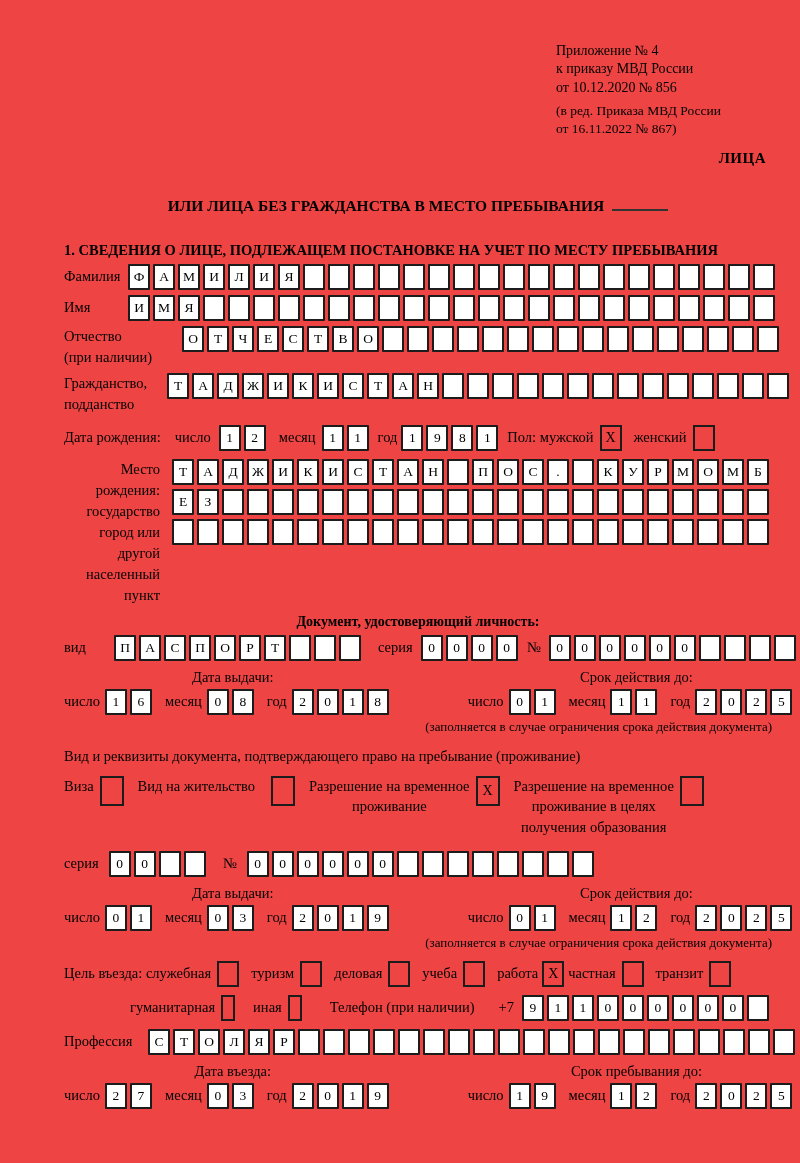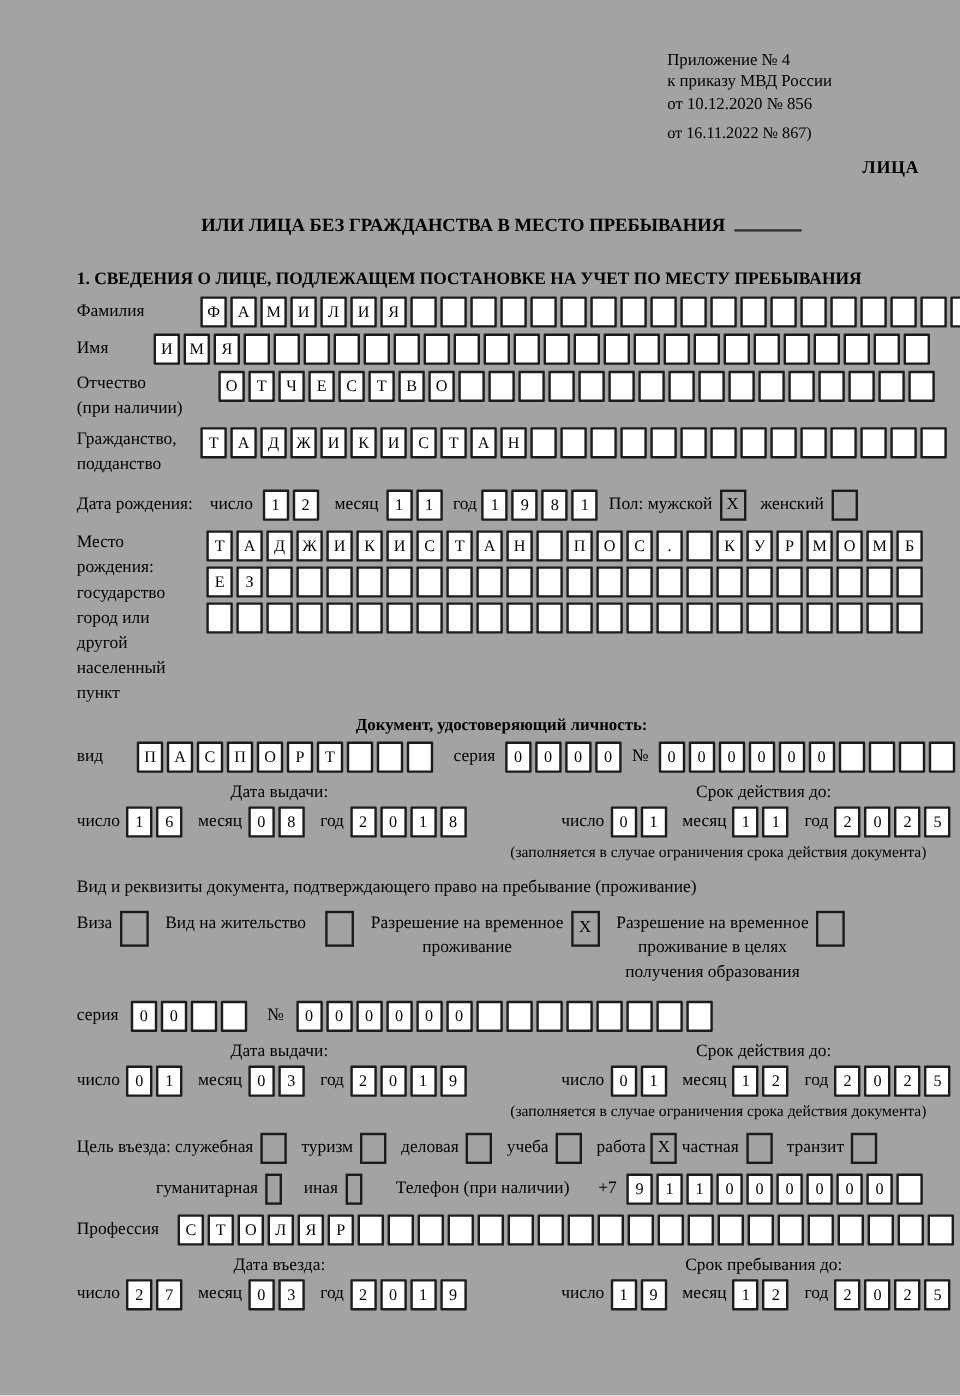--- a/index.html
+++ b/index.html
@@ -1,17 +1,17 @@
 <!DOCTYPE html>
 <html><head>
 <meta charset="utf-8">
 <style>
   html,body{margin:0;padding:0;background:#fff;}
   .page{
-    width:800px;height:1163px;box-sizing:border-box;background:#a3a3a3;
+    width:800px;height:1163px;box-sizing:border-box;background:#ef4444;
     padding:42px 28px 0 64px;position:relative;overflow:hidden;
     font-family:"Liberation Serif","DejaVu Serif",serif;color:#000;font-size:14.5px;
   }
   
   .hdr{margin-left:492px;line-height:1.32;font-size:14px;}
   .hdr .sub{margin-top:5px;font-size:13.5px;}
   .forma{text-align:right;padding-right:6px;font-weight:bold;font-size:15px;margin-top:12px;letter-spacing:.5px;}
   .title{text-align:center;font-weight:bold;font-size:15.5px;line-height:1.55;margin-top:26px;}
   .title-underline{display:inline-block;width:56px;border-bottom:2.5px solid #333;height:1em;margin-left:8px;vertical-align:baseline;}
   .sec-head{font-weight:bold;font-size:14.5px;margin-top:24px;}
@@ -19,21 +19,21 @@
   .cell{display:inline-block;box-sizing:border-box;width:22px;height:26px;border:2px solid #1c1c1c;border-radius:1px;
         margin-right:3px;text-align:center;font-size:13.5px;line-height:22px;vertical-align:middle;background:#fff;}
   .cells{white-space:nowrap;display:inline-block;vertical-align:middle;}
   .checkbox{display:inline-block;box-sizing:border-box;width:22px;height:26px;border:2px solid #1c1c1c;text-align:center;
         font-size:14px;line-height:22px;vertical-align:middle;margin-left:6px;}
   .cb-lg{width:24px;height:30px;line-height:26px;}
   
   .frow{display:flex;align-items:center;margin-top:5px;}
   .frow.top{align-items:flex-start;gap:12px;}
   .lbl{flex-shrink:0;line-height:1.45;}
-  .w64{width:64px;} .w91{width:91px;} .w106{width:106px;} .w96{width:96px;} .w50{width:50px;}
+  .w64{width:64px;} .w91{width:91px;} .w106{width:106px;} .w96{width:96px;text-align:right;} .w50{width:50px;}
   .stack .cells{display:block;margin-top:4px;}
   .stack .cells:first-child{margin-top:0;}
   .doc-head{text-align:center;font-weight:bold;font-size:14px;margin-top:8px;}
   
   .date-row{display:flex;margin-top:8px;}
   .dategroup{display:inline-block;}
   .dg-head{text-align:center;margin-bottom:3px;}
   .dg-row{display:flex;align-items:center;}
   .dg-row .t{margin:0 5px 0 0;}
   .dg-row .cells{margin-right:10px;}
@@ -48,32 +48,33 @@
 </head>
 <body>
 
 <div class="page">
 
   <div class="hdr">
     <div>Приложение № 4</div>
     <div>к приказу МВД России</div>
     <div>от 10.12.2020 № 856</div>
     <div class="sub">
+      <div>(в ред. Приказа МВД России</div>
       <div>от 16.11.2022 № 867)</div>
     </div>
   </div>
   <div class="forma">ЛИЦА</div>
 
   <div class="title">
     <div><span>ИЛИ ЛИЦА БЕЗ ГРАЖДАНСТВА В МЕСТО ПРЕБЫВАНИЯ</span><span class="title-underline"></span></div>
   </div>
 
   <div class="sec-head">1. СВЕДЕНИЯ О ЛИЦЕ, ПОДЛЕЖАЩЕМ ПОСТАНОВКЕ НА УЧЕТ ПО МЕСТУ ПРЕБЫВАНИЯ</div>
 
-  <div class="frow" style="gap:39px;">
+  <div class="frow" style="">
     <span class="lbl w64">Фамилия</span>
     <span class="cells"><span class="cell">Ф</span><span class="cell">А</span><span class="cell">М</span><span class="cell">И</span><span class="cell">Л</span><span class="cell">И</span><span class="cell">Я</span><span class="cell"></span><span class="cell"></span><span class="cell"></span><span class="cell"></span><span class="cell"></span><span class="cell"></span><span class="cell"></span><span class="cell"></span><span class="cell"></span><span class="cell"></span><span class="cell"></span><span class="cell"></span><span class="cell"></span><span class="cell"></span><span class="cell"></span><span class="cell"></span><span class="cell"></span><span class="cell"></span><span class="cell"></span></span>
   </div>
 
   <div class="frow">
     <span class="lbl w64">Имя</span>
     <span class="cells"><span class="cell">И</span><span class="cell">М</span><span class="cell">Я</span><span class="cell"></span><span class="cell"></span><span class="cell"></span><span class="cell"></span><span class="cell"></span><span class="cell"></span><span class="cell"></span><span class="cell"></span><span class="cell"></span><span class="cell"></span><span class="cell"></span><span class="cell"></span><span class="cell"></span><span class="cell"></span><span class="cell"></span><span class="cell"></span><span class="cell"></span><span class="cell"></span><span class="cell"></span><span class="cell"></span><span class="cell"></span><span class="cell"></span><span class="cell"></span></span>
   </div>
 
   <div class="frow top">

